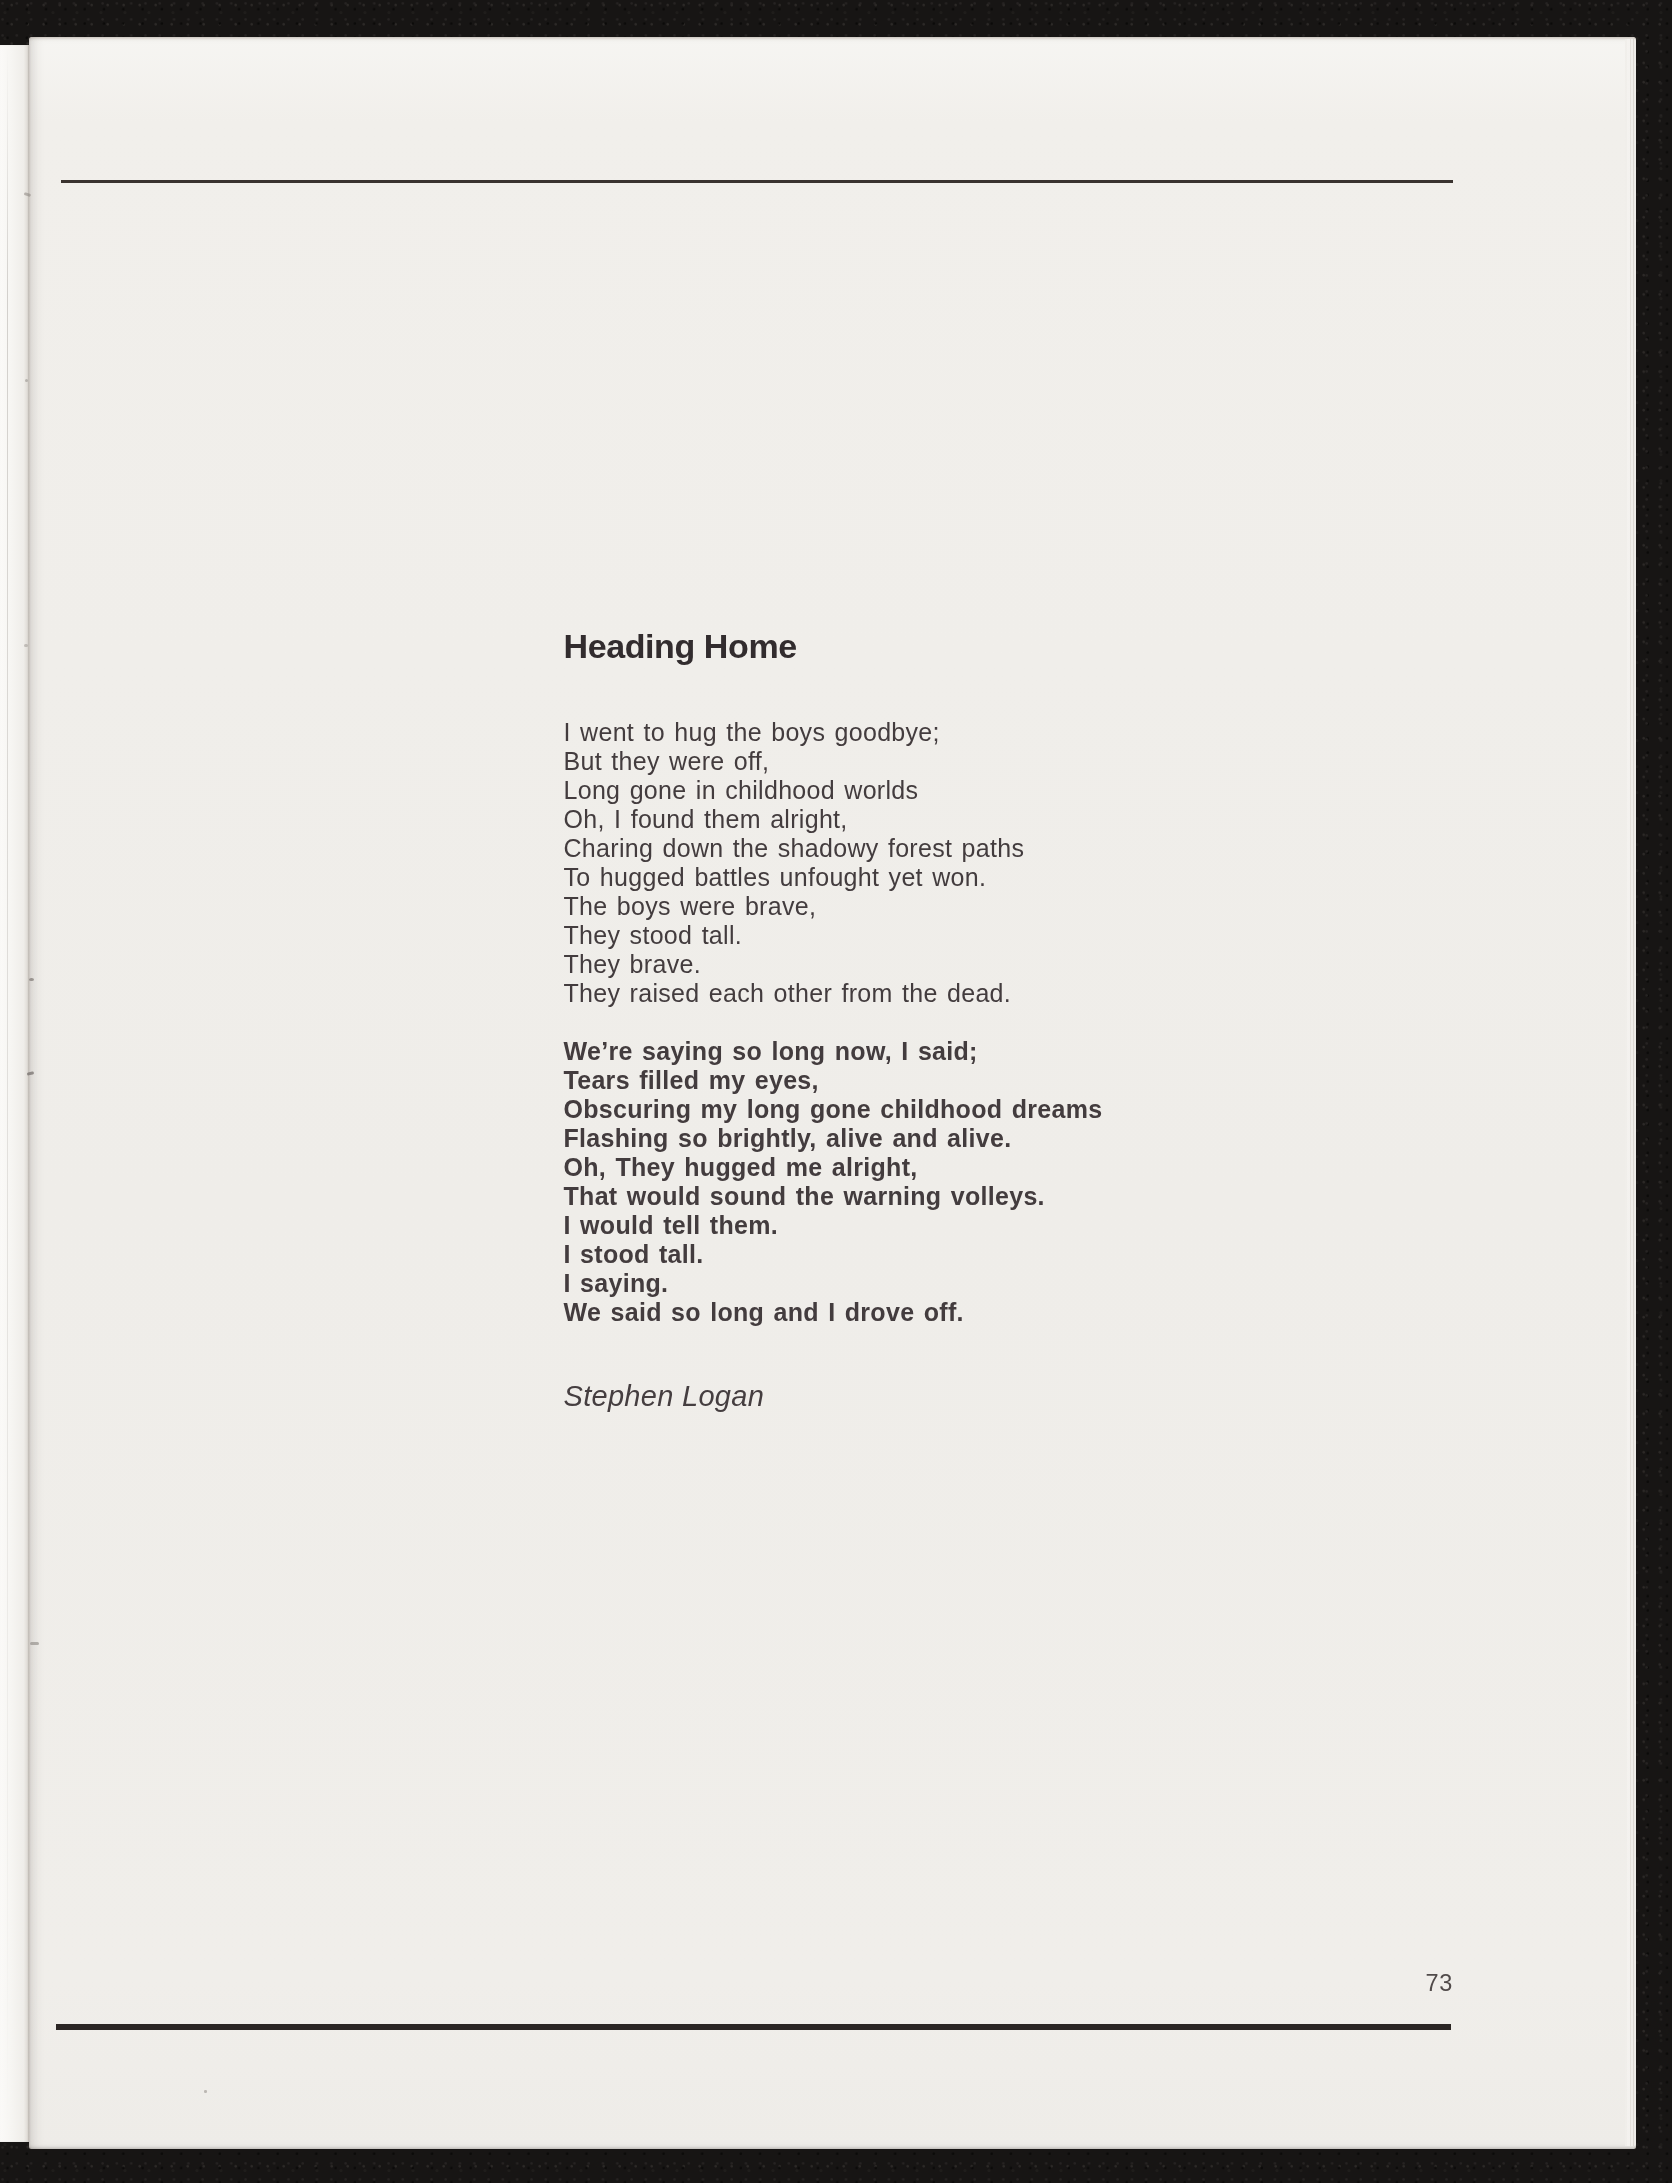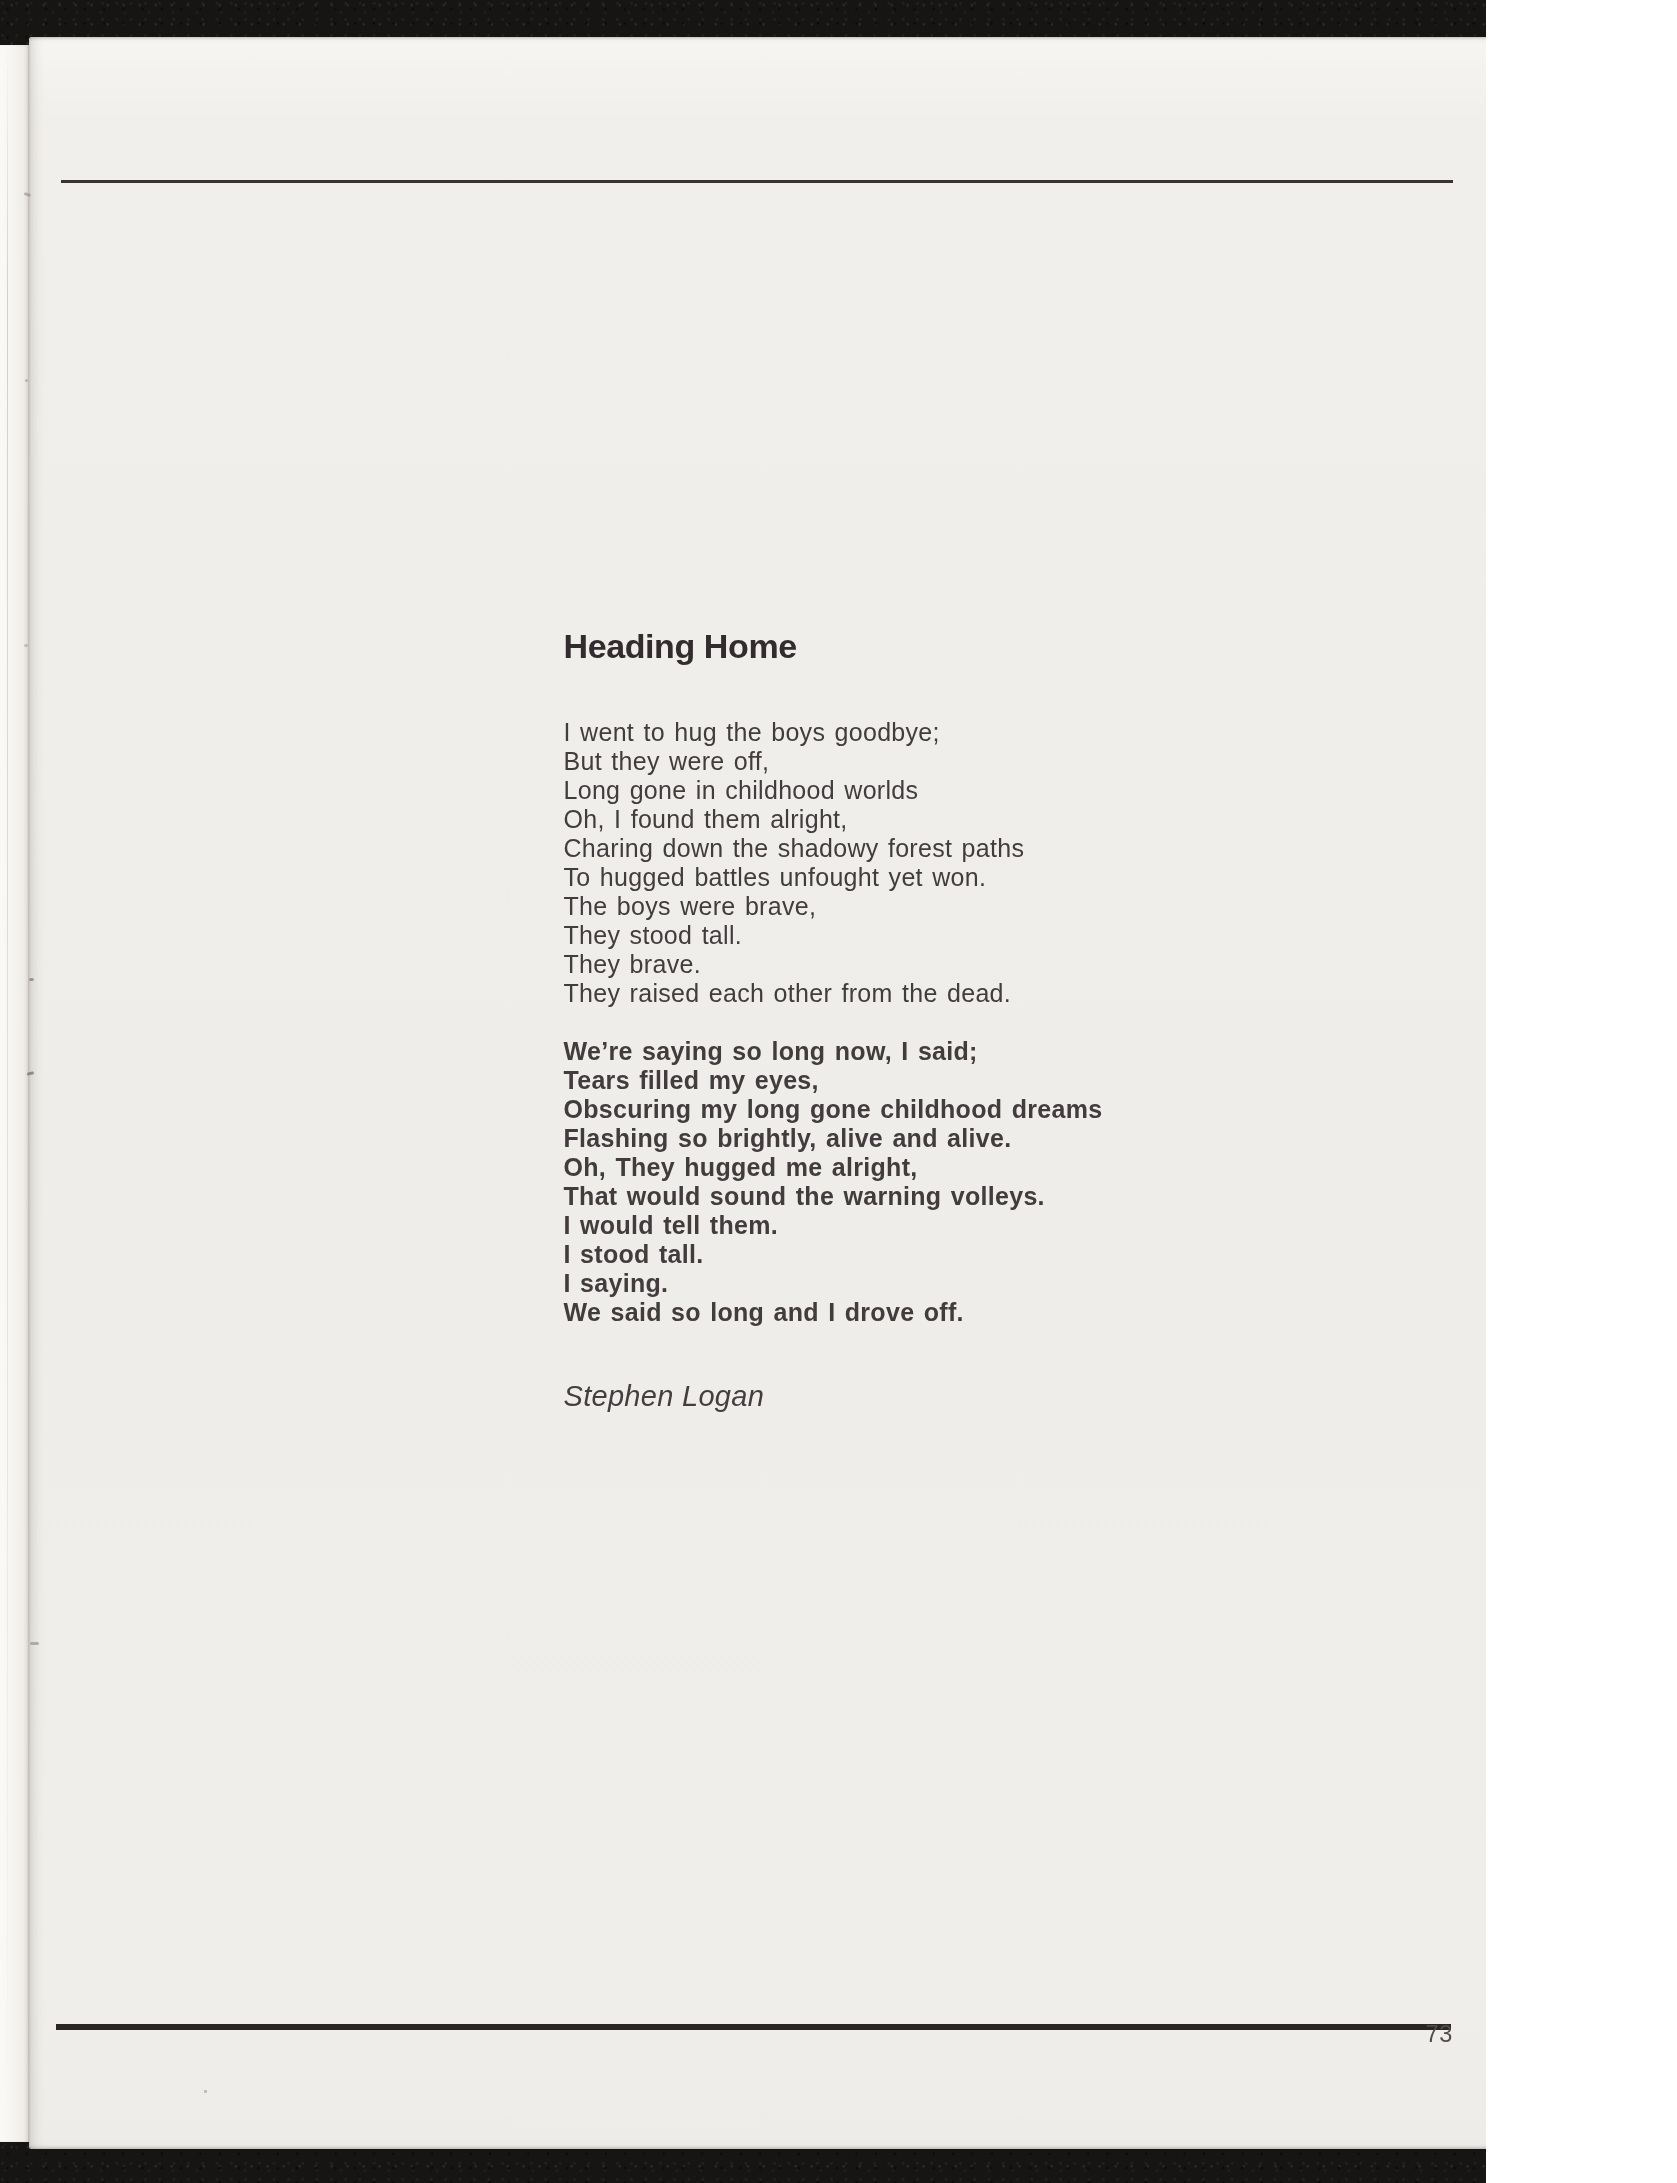--- a/index.html
+++ b/index.html
@@ -1,20 +1,20 @@
 <!DOCTYPE html>
 <html style="font-size:13.4px"><head>
 <meta charset="utf-8">
 <style>
   html, body { margin: 0; padding: 0; }
   body { width: 1678px; height: 2183px; font-family: "Liberation Sans", "DejaVu Sans", sans-serif; }
 
   
   .scan {
-    position: relative; width: 1486px; height: 2183px; overflow: hidden;
+    position: relative; width: 1672px; height: 2183px; overflow: hidden;
     background-color: #171514;
     background-image:
       radial-gradient(circle at 2.5px 3.4px,  #262322 0.8px, transparent 1.7px),
       radial-gradient(circle at 7.5px 9.2px, #0b0a09 0.8px, transparent 1.7px),
       radial-gradient(circle at 11.7px 5px, #2c2927 0.8px, transparent 1.8px),
       radial-gradient(circle at 5px 12.6px, #1f1d1b 1px, transparent 2px);
     background-size: 14.3px 16px, 19.3px 14.3px, 16px 19.3px, 24px 26px;
   }
 
   
@@ -60,21 +60,21 @@
     letter-spacing: -0.4px; color: #322c2e;
   }
 
   .stanza { margin: 0; }
   .stanza-1 { margin-top: 52px; }
   .stanza-2 { margin-top: 29px; font-weight: bold; }
   .line { font-size: 25px; line-height: 29px; letter-spacing: 0.3px; word-spacing: 2.1px; white-space: nowrap; }
 
   .author { margin-top: 55px; font-size: 29px; line-height: 29px; font-style: italic; letter-spacing: 0.3px; color: #453e40; }
 
-  .page-number { position: absolute; left: 1397px; top: 1984px; font-size: 23.5px; color: #514b4a; letter-spacing: 0.8px; }
+  .page-number { position: absolute; left: 1397px; top: 1933px; font-size: 23.5px; color: #514b4a; letter-spacing: 0.8px; }
 
   
   .speck { position: absolute; border-radius: 1.7px; }
   .s1 { left: 23.5px;  top: 193px;  width: 6.7px;  height: 2.5px; background: #8a8580; opacity: .55; transform: rotate(18deg); }
   .s2 { left: 25px;  top: 379px;  width: 3.4px;  height: 3.4px; border-radius: 50%; background: #9a958f; opacity: .6; }
   .s3 { left: 23.5px;  top: 644px;  width: 4.2px;  height: 2.5px; background: #a09b95; opacity: .55; }
   .s4 { left: 28.5px;  top: 978px; width: 5px;  height: 3.4px; background: #7d7873; opacity: .7; border-radius: 50%; }
   .s5 { left: 27px;  top: 1072px; width: 6.7px;  height: 3.4px; background: #6f6a66; opacity: .7; transform: rotate(-12deg); }
   .s6 { left: 30px;  top: 1642px; width: 9.2px; height: 2.5px; background: #8a8580; opacity: .6; }
   .s7 { left: 204px; top: 2090px; width: 2.5px;  height: 2.5px; border-radius: 50%; background: #9a958f; opacity: .6; }

